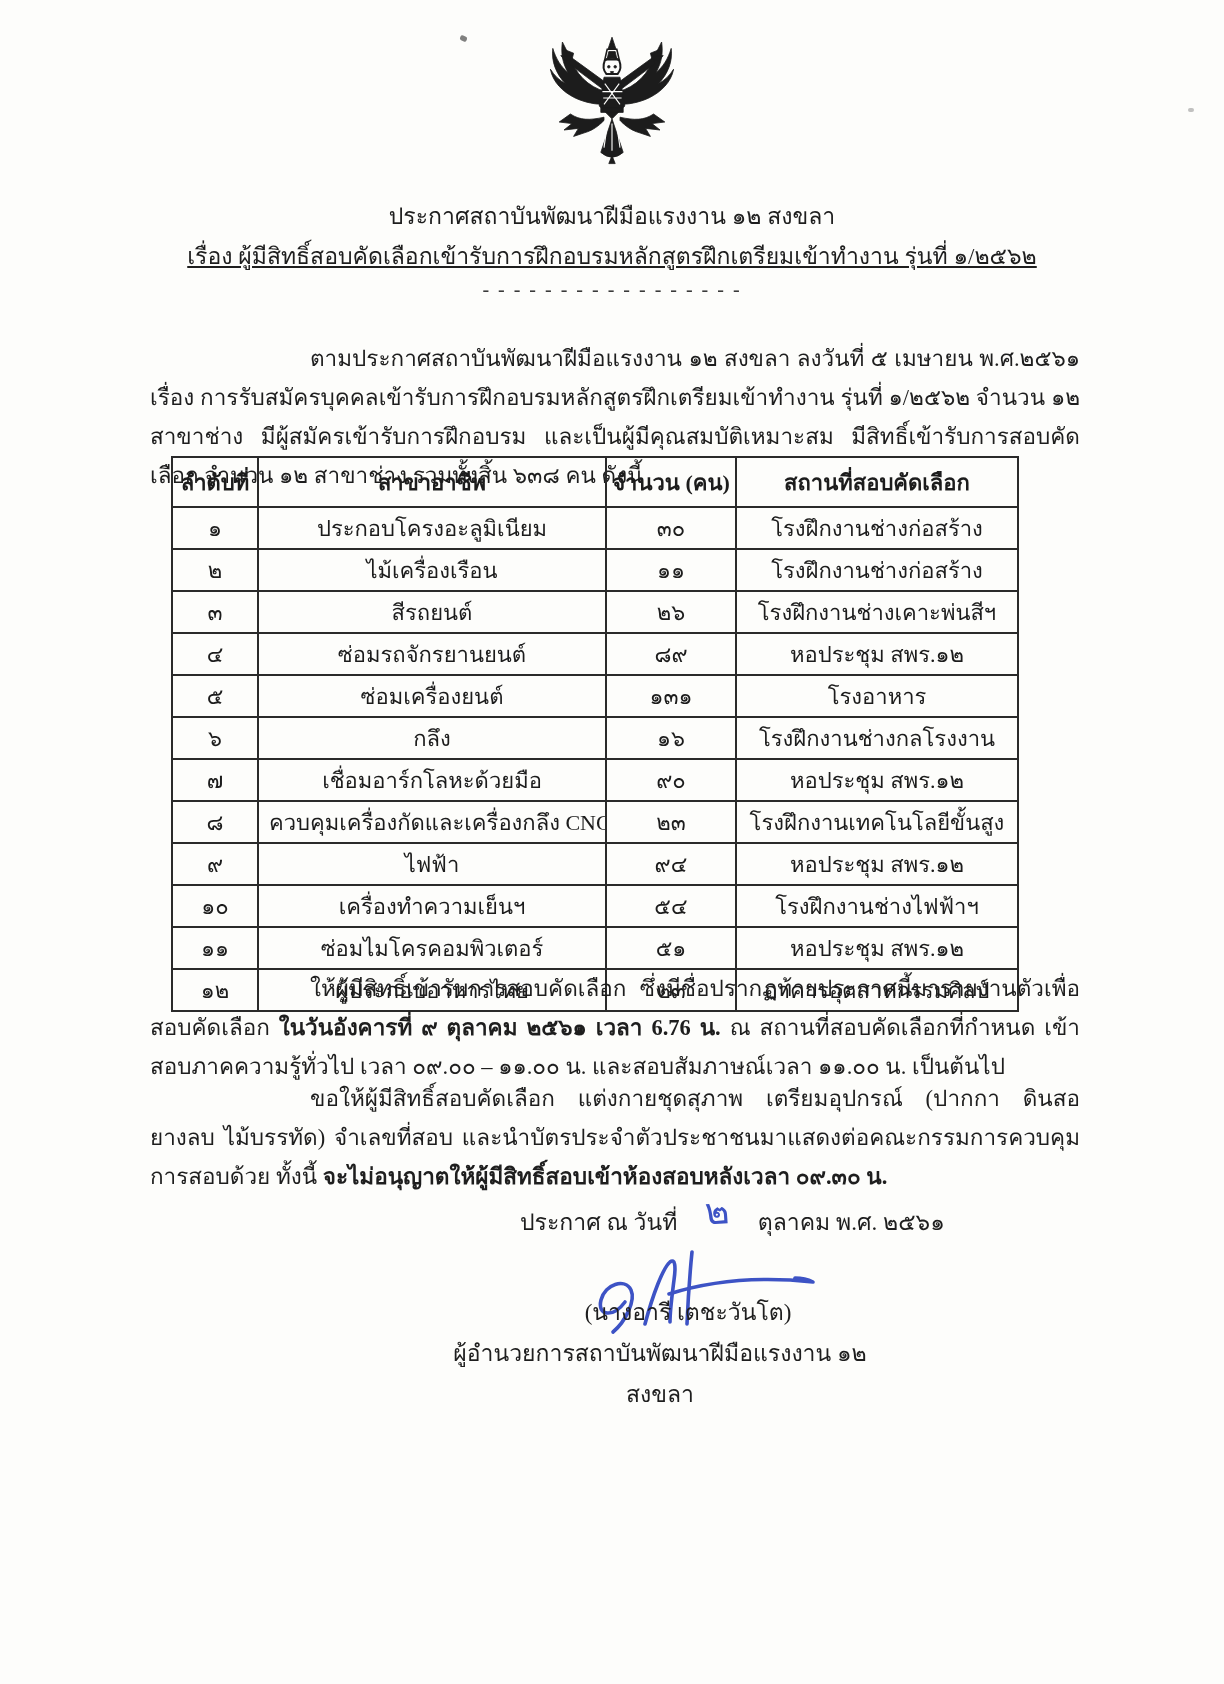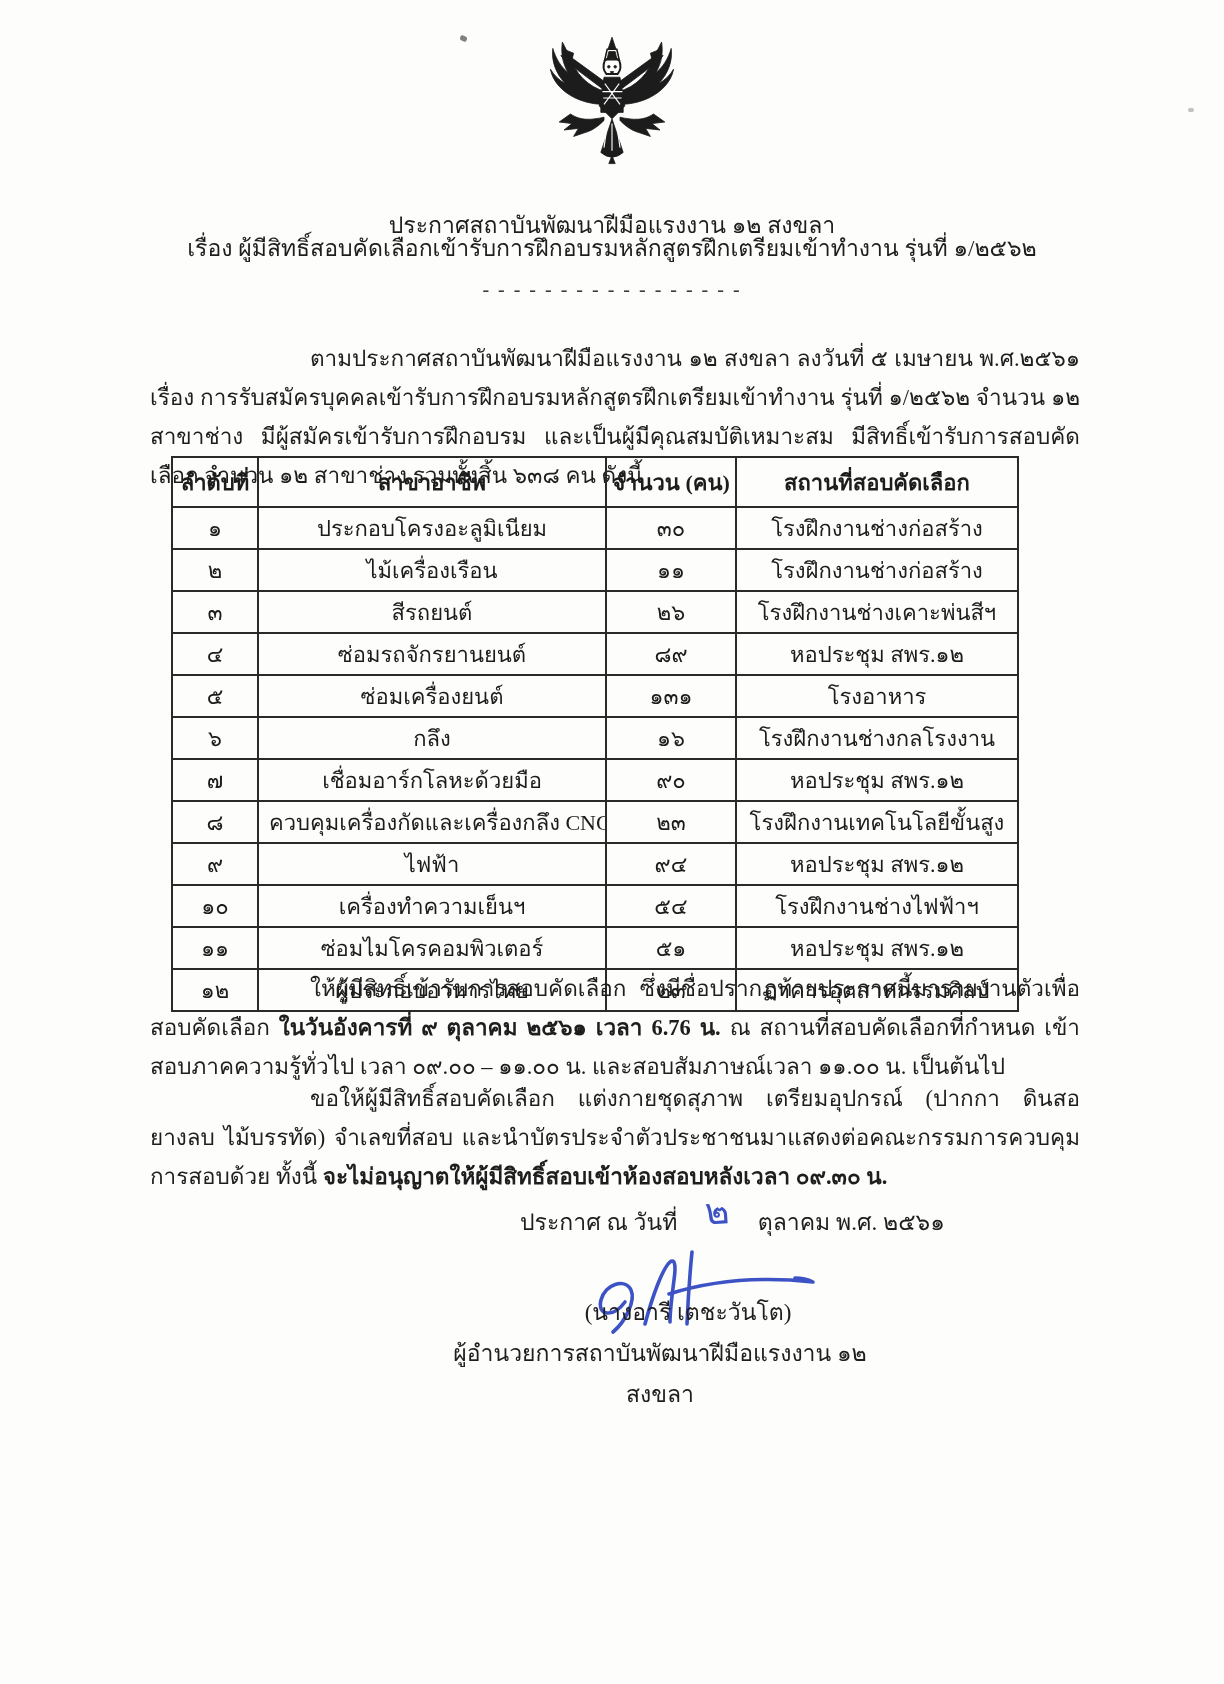--- a/index.html
+++ b/index.html
@@ -11,22 +11,22 @@
     font-family:"Liberation Serif", serif;
     color:#1e1e1e;
     overflow:hidden;
   }
   .abs{position:absolute;}
   .center{left:0;width:1224px;text-align:center;}
   .emblem{left:524px;top:26px;width:176px;height:176px;}
   .emblem svg{width:100%;height:100%;}
   .speck{left:460px;top:36px;width:7px;height:5px;background:#555;border-radius:2px;transform:rotate(25deg);opacity:.75;}
   .speck2{left:1188px;top:108px;width:6px;height:4px;background:#9a9a9a;border-radius:2px;opacity:.6;}
-  .title{top:198px;font-size:23px;font-weight:400;margin-top:9px;}
-  .subject{top:230px;font-size:23px;}
+  .title{top:198px;font-size:23px;font-weight:400;}
+  .subject{top:238px;font-size:23px;text-decoration:underline;}
   .separator{top:278px;font-size:20px;letter-spacing:2px;color:#3a3a3a;}
   .para{
     left:150px;width:930px;
     font-size:22.5px;line-height:39px;
     text-align:justify;
     text-justify:inter-word;
   }
   .indent{text-indent:160px;}
   .p-intro{top:316px;}
   .p-report{top:946px;}

